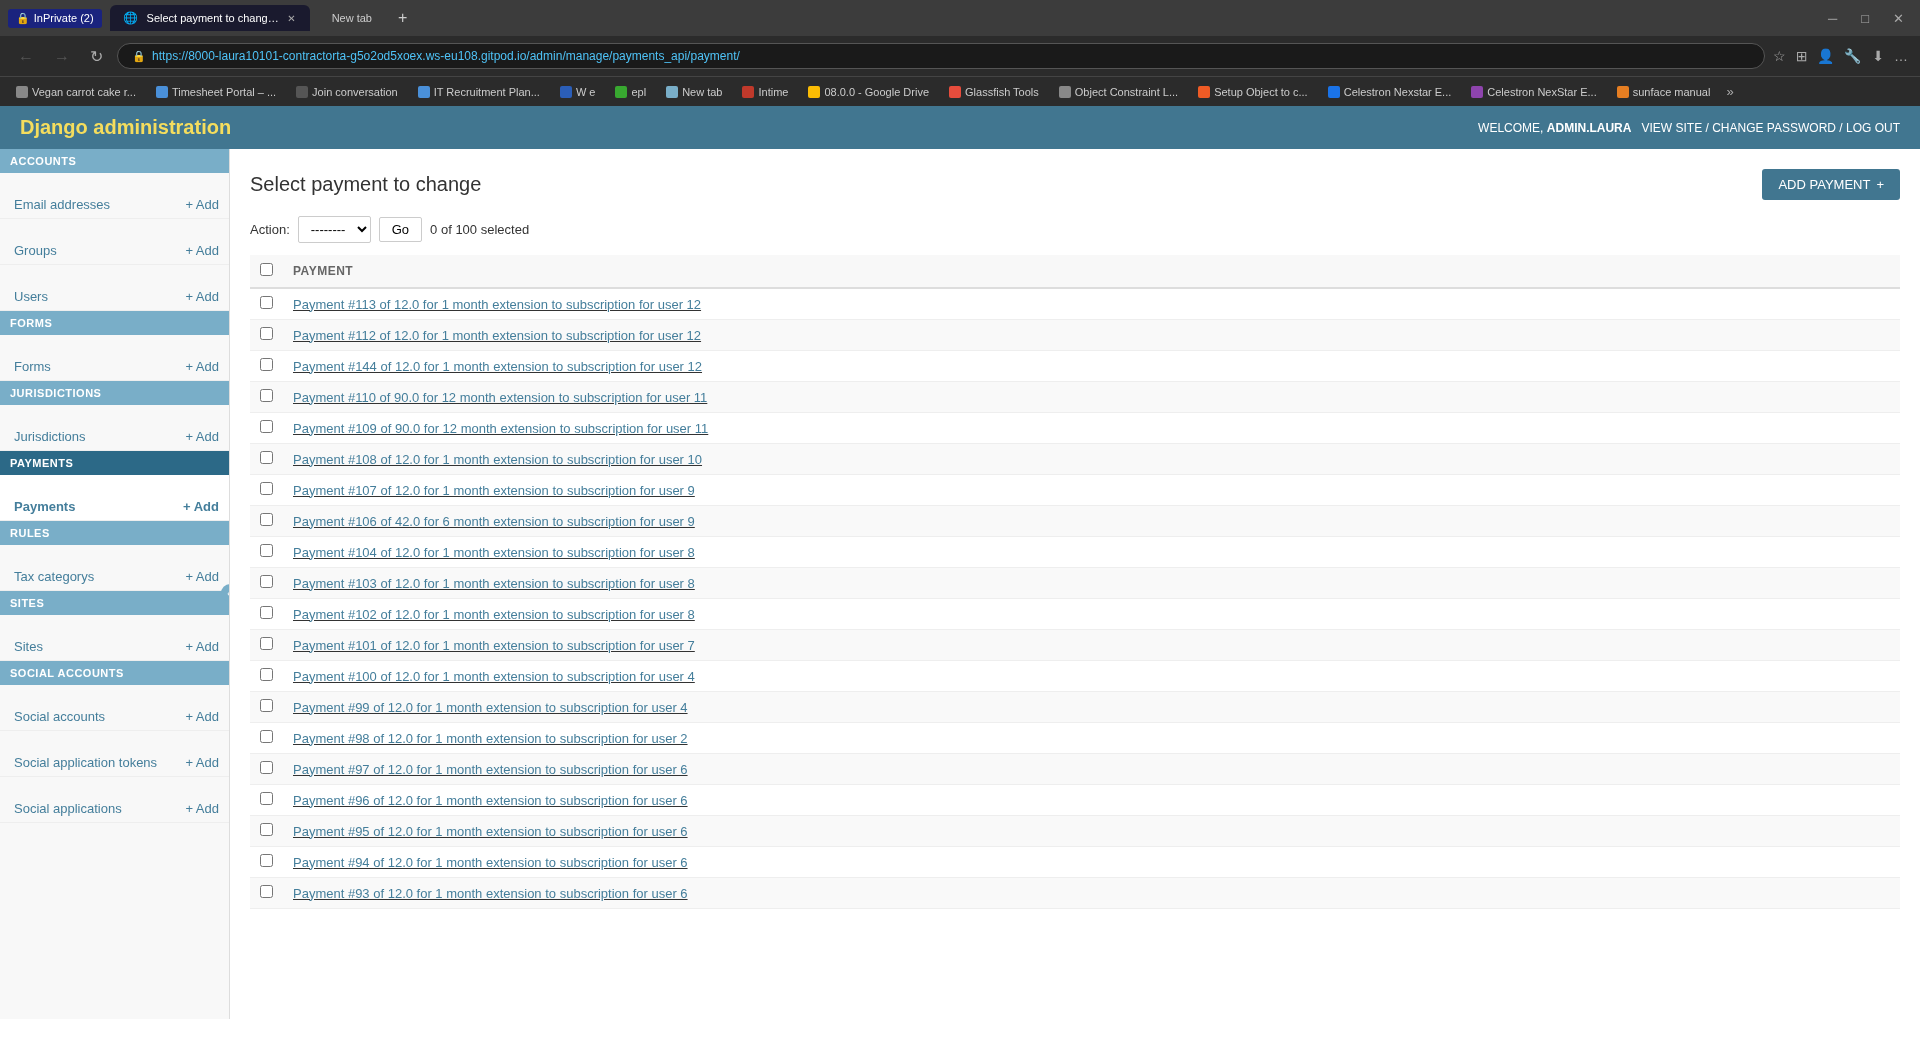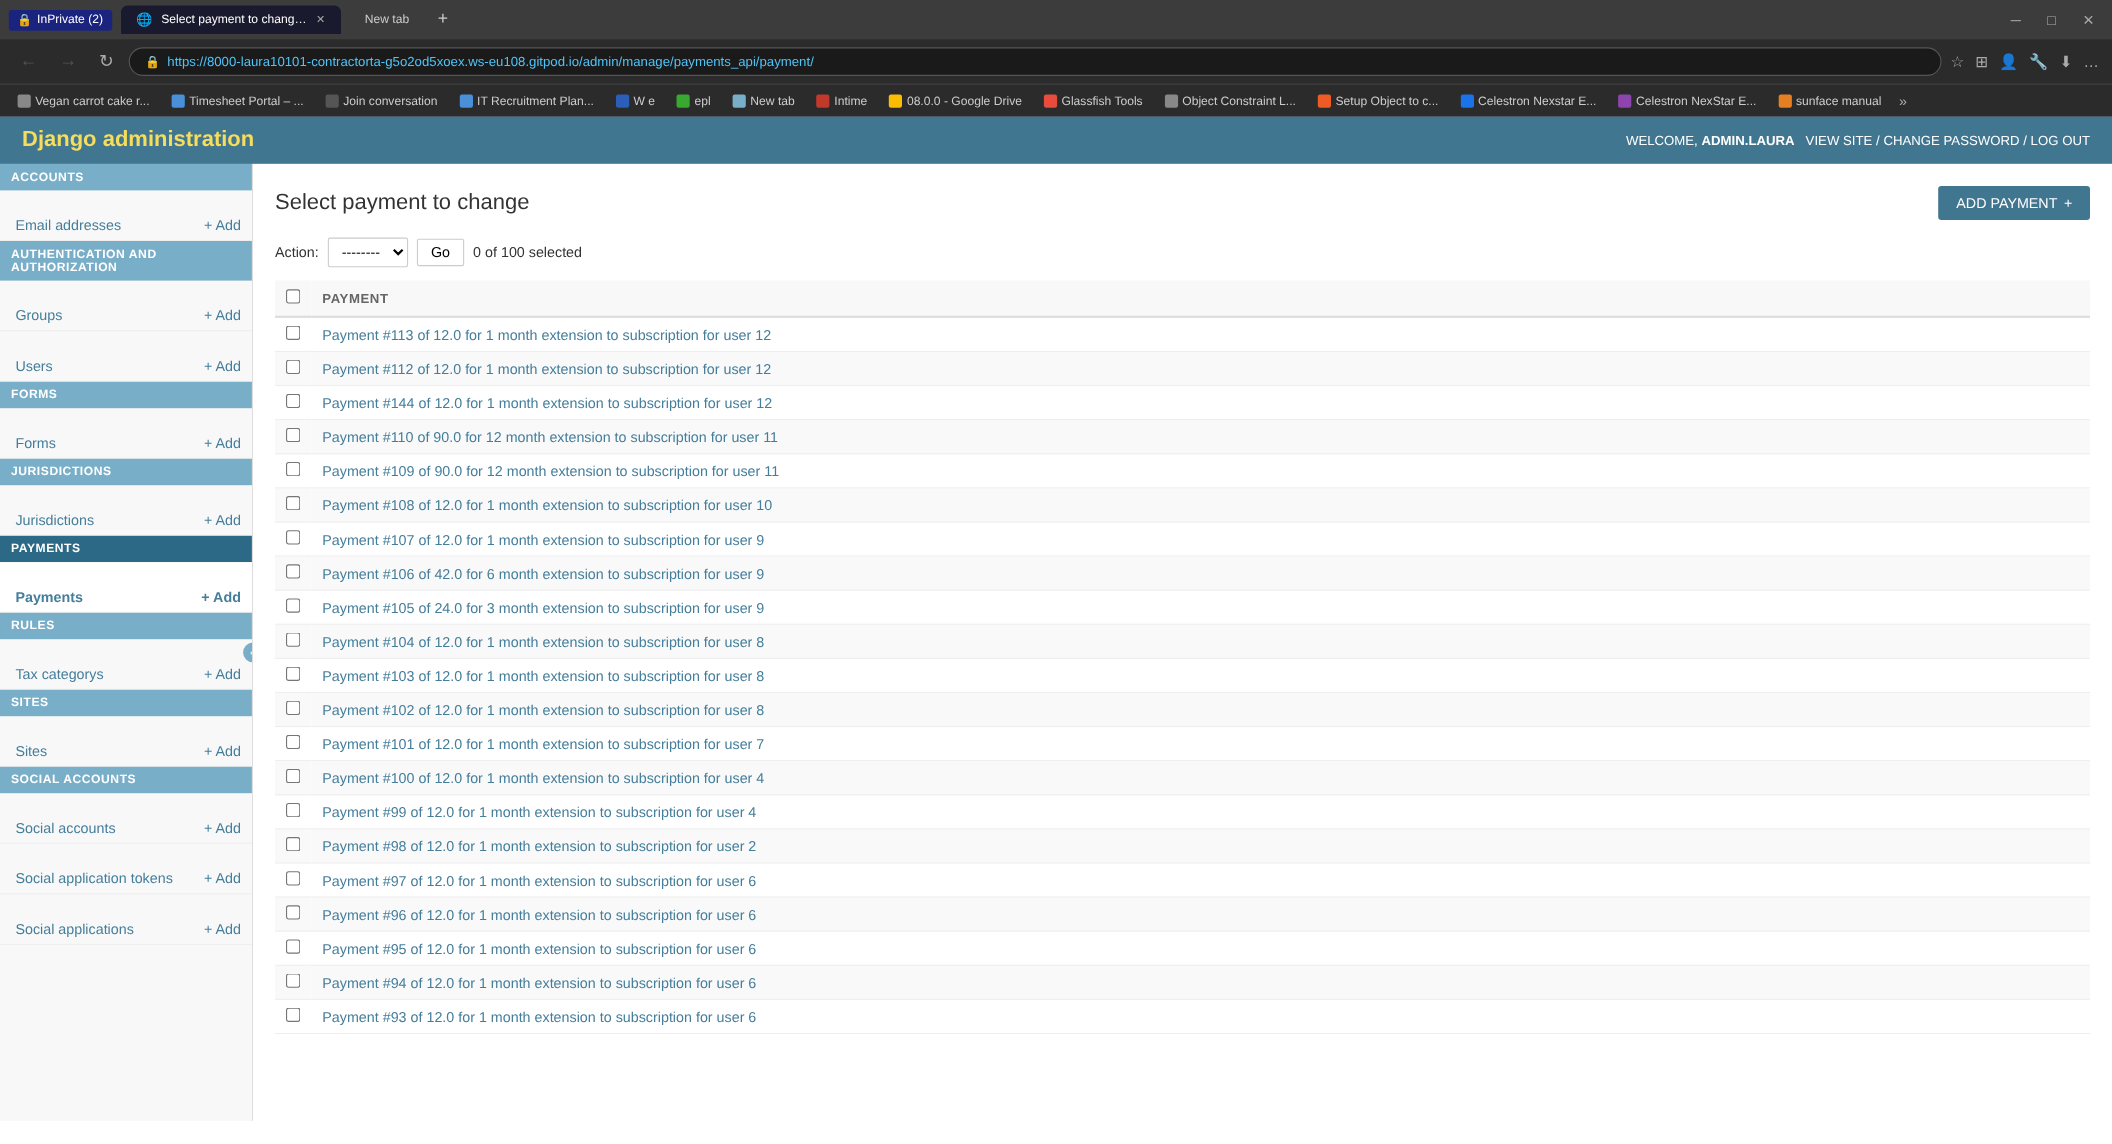--- a/index.html
+++ b/index.html
@@ -52,21 +52,21 @@
 
     .action-bar { display: flex; align-items: center; gap: 8px; margin-bottom: 12px; }
     .action-select { padding: 4px 8px; border: 1px solid #ccc; border-radius: 2px; font-size: 13px; background: #fff; }
     .go-btn { background: #fff; border: 1px solid #ccc; padding: 4px 12px; font-size: 13px; cursor: pointer; border-radius: 2px; }
 
     .payment-table { width: 100%; border-collapse: collapse; }
     .payment-table thead th { background: #f8f8f8; padding: 8px 10px; text-align: left; font-size: 12px; font-weight: bold; color: #666; border-bottom: 2px solid #ddd; text-transform: uppercase; letter-spacing: 0.5px; }
     .payment-table thead th:first-child { width: 30px; }
     .payment-table tbody tr { border-bottom: 1px solid #eee; }
     .payment-table tbody tr:nth-child(even) { background: #f9f9f9; }
-    .payment-table td { padding: 7px 10px; }
+    .payment-table td { padding: 7px 10px; text-decoration: underline; }
     .payment-table td a { color: #447e9b; text-decoration: none; font-size: 13px; }
     .payment-table input[type="checkbox"] { width: 13px; height: 13px; cursor: pointer; }
 
     
     .inprivate-badge { background: #1a237e; color: #fff; font-size: 11px; padding: 3px 8px; border-radius: 3px; display: flex; align-items: center; gap: 4px; }
   </style>
 </head>
 <body>
 
 <div class="browser-chrome">
@@ -195,21 +195,20 @@
 
     <div class="sidebar">
       <div class="sidebar-collapse">«</div>
 
       <div class="sidebar-section-header">ACCOUNTS</div>
       <div class="sidebar-item">
         <a href="#">Email addresses</a>
         <a href="#" class="sidebar-add">+ Add</a>
       </div>
 
-      <div class="sidebar-section-header">AUTHENTICATION AND AUTHORIZATION</div>
       <div class="sidebar-item">
         <a href="#">Groups</a>
         <a href="#" class="sidebar-add">+ Add</a>
       </div>
       <div class="sidebar-item">
         <a href="#">Users</a>
         <a href="#" class="sidebar-add">+ Add</a>
       </div>
 
       <div class="sidebar-section-header">FORMS</div>
@@ -349,28 +348,20 @@
     </td>
     <td>
       <a href="#">Payment #106 of 42.0 for 6 month extension to subscription for user 9</a>
     </td>
   </tr>
             <tr>
     <td>
       <input type="checkbox" style="">
     </td>
     <td>
-      <a href="#">Payment #105 of 24.0 for 3 month extension to subscription for user 9</a>
-    </td>
-  </tr>
-            <tr>
-    <td>
-      <input type="checkbox" style="">
-    </td>
-    <td>
       <a href="#">Payment #104 of 12.0 for 1 month extension to subscription for user 8</a>
     </td>
   </tr>
             <tr>
     <td>
       <input type="checkbox" style="">
     </td>
     <td>
       <a href="#">Payment #103 of 12.0 for 1 month extension to subscription for user 8</a>
     </td>

